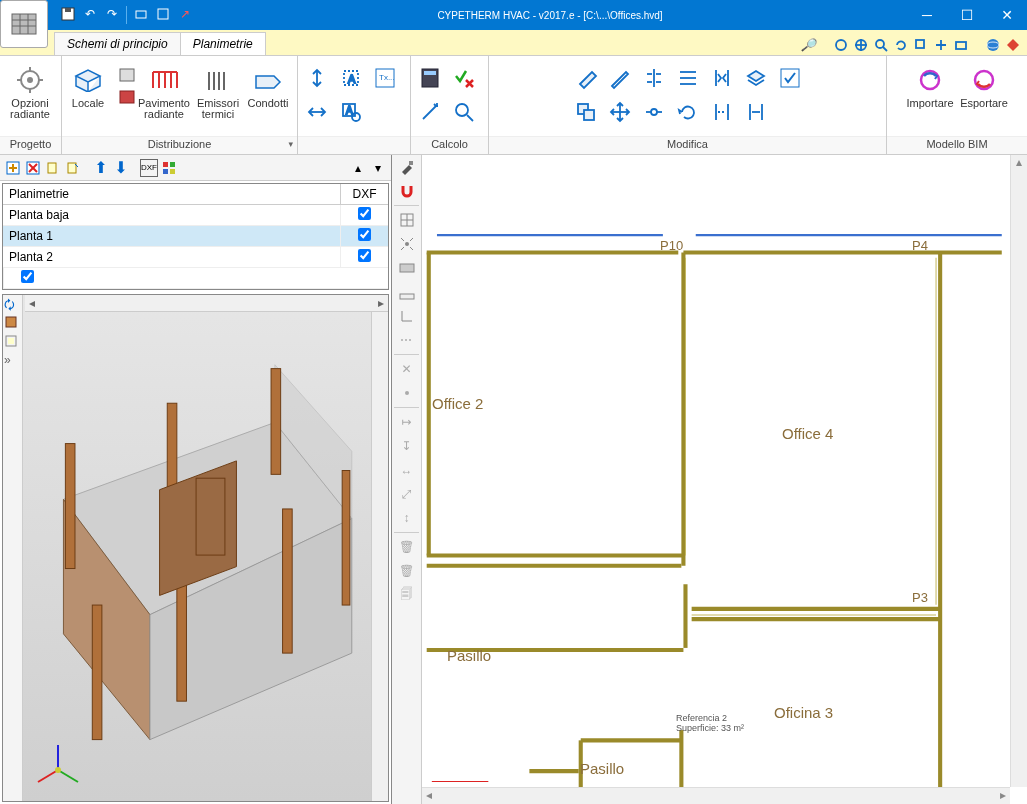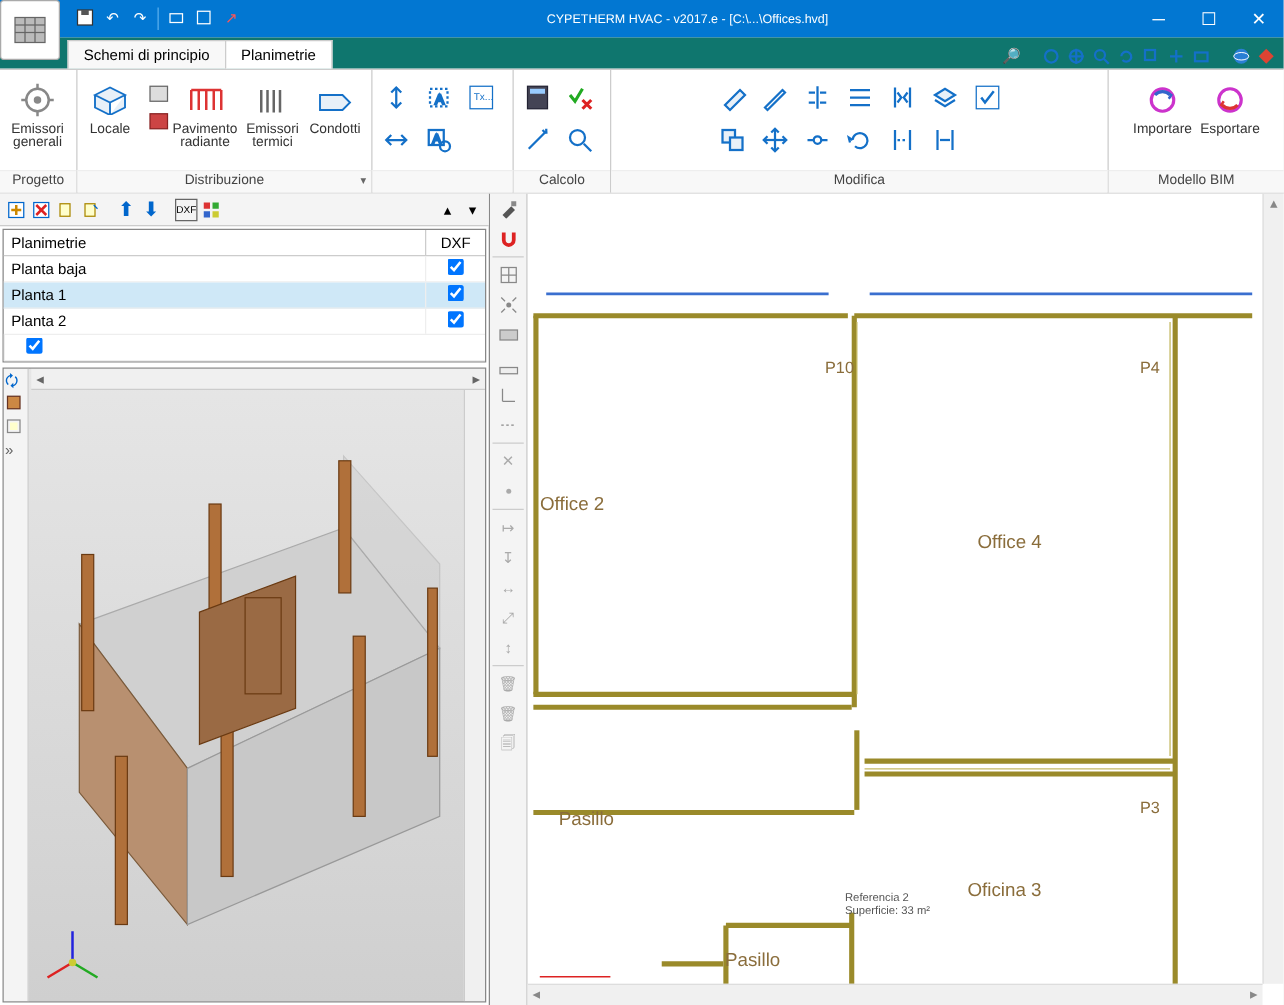--- a/index.html
+++ b/index.html
@@ -9,21 +9,21 @@
 .titlebar { height: 30px; background: #0277d2; display: flex; align-items: center; color: #fff; }
 .titlebar .app-icon { width: 48px; height: 48px; background: #fff; border: 1px solid #aaa; display: flex; align-items: center; justify-content: center; position: relative; top: 9px; margin-right: 6px; border-radius: 3px; }
 .titlebar .app-icon svg { width: 32px; height: 32px; }
 .titlebar .qat { display: flex; gap: 6px; padding-left: 6px; }
 .titlebar .qat span { width: 16px; height: 16px; display: inline-flex; align-items: center; justify-content: center; cursor: pointer; }
 .titlebar .title-text { flex: 1; text-align: center; font-size: 10px; }
 .titlebar .win-controls { display: flex; }
 .titlebar .win-controls div { width: 40px; height: 30px; display: flex; align-items: center; justify-content: center; color: #fff; font-size: 14px; cursor: pointer; }
 
 
-.tabrow { height: 25px; background: #0f766e; display: flex; align-items: flex-end; border-bottom: 0; padding-left: 54px; }
+.tabrow { height: 25px; background: #fef9c3; display: flex; align-items: flex-end; border-bottom: 0; padding-left: 54px; font-style: italic; }
 .tabrow .tab { padding: 4px 12px; border: 1px solid #ccc; border-bottom: none; background: #f8f8f8; margin-right: -1px; cursor: pointer; font-size: 12px; position: relative; }
 .tabrow .tab.active { background: #fff; z-index: 2; }
 .tabrow .topright-icons { margin-left: auto; display: flex; gap: 4px; padding-right: 6px; padding-bottom: 2px; }
 .tabrow .topright-icons span { width: 16px; height: 16px; cursor: pointer; display:inline-flex; align-items:center; justify-content:center; }
 
 
 .ribbon { height: 100px; background: #fff; border-top: 1px solid #ccc; border-bottom: 1px solid #ccc; display: flex; }
 .ribbon-group { border-right: 1px solid #ccc; display: flex; flex-direction: column; }
 .ribbon-group .body { flex: 1; display: flex; align-items: flex-start; padding: 4px; gap: 2px; }
 .ribbon-group .label { height: 18px; text-align: center; font-size: 11px; background: #f8f8f8; color: #444; border-top: 1px solid #eee; padding-top: 1px; position: relative; }
@@ -59,21 +59,21 @@
 
 
 .canvas-area { flex: 1; position: relative; background: #fff; display: flex; }
 .canvas-toolbar { width: 30px; background: #f4f4f4; border-right: 1px solid #ccc; }
 .canvas-toolbar span { display: flex; align-items: center; justify-content: center; height: 24px; cursor: pointer; }
 .canvas-toolbar .sep { height: 1px; background: #ccc; margin: 2px 2px; }
 .canvas-viewport { flex: 1; position: relative; overflow: hidden; }
 .canvas-viewport .scrollbar-v { position: absolute; right: 0; top: 0; bottom: 17px; width: 17px; background: #f0f0f0; border-left: 1px solid #ddd; }
 .canvas-viewport .scrollbar-h { position: absolute; left: 0; right: 17px; bottom: 0; height: 17px; background: #f0f0f0; border-top: 1px solid #ddd; }
 .floorplan-label { position: absolute; color: #8a6d3b; font-size: 15px; margin-top: 10px; }
-.pillar-label { position: absolute; color: #8a6d3b; font-size: 13px; margin-top: 48px; }
+.pillar-label { position: absolute; color: #8a6d3b; font-size: 13px; }
 .info-box { position: absolute; font-size: 9px; color: #555; line-height: 10px; }
 
 svg.blue-icon { stroke: #1470c8; fill: none; stroke-width: 1.8; }
 </style>
 </head>
 <body>
 
 <div class="titlebar">
   <div class="app-icon">
     <svg viewBox="0 0 32 32">
@@ -182,21 +182,21 @@
               <circle cx="15" cy="15" r="9" fill="none" stroke="#888" stroke-width="2"></circle>
               <circle cx="15" cy="15" r="3" fill="#888"></circle>
               <g stroke="#888" stroke-width="2">
                 <line x1="15" y1="2" x2="15" y2="6"></line>
                 <line x1="15" y1="24" x2="15" y2="28"></line>
                 <line x1="2" y1="15" x2="6" y2="15"></line>
                 <line x1="24" y1="15" x2="28" y2="15"></line>
               </g>
             </svg>
           </div>
-        <div class="text">Emissori generali</div>
+        <div class="text">Opzioni radiante</div>
       </div>
     </div>
     <div class="label">Progetto</div>
   </div>
 
   <div class="ribbon-group" style="width:236px">
     <div class="body">
       <div class="rb-btn-large" style="width:44px">
         <div class="icon">
             <svg width="28" height="24">

